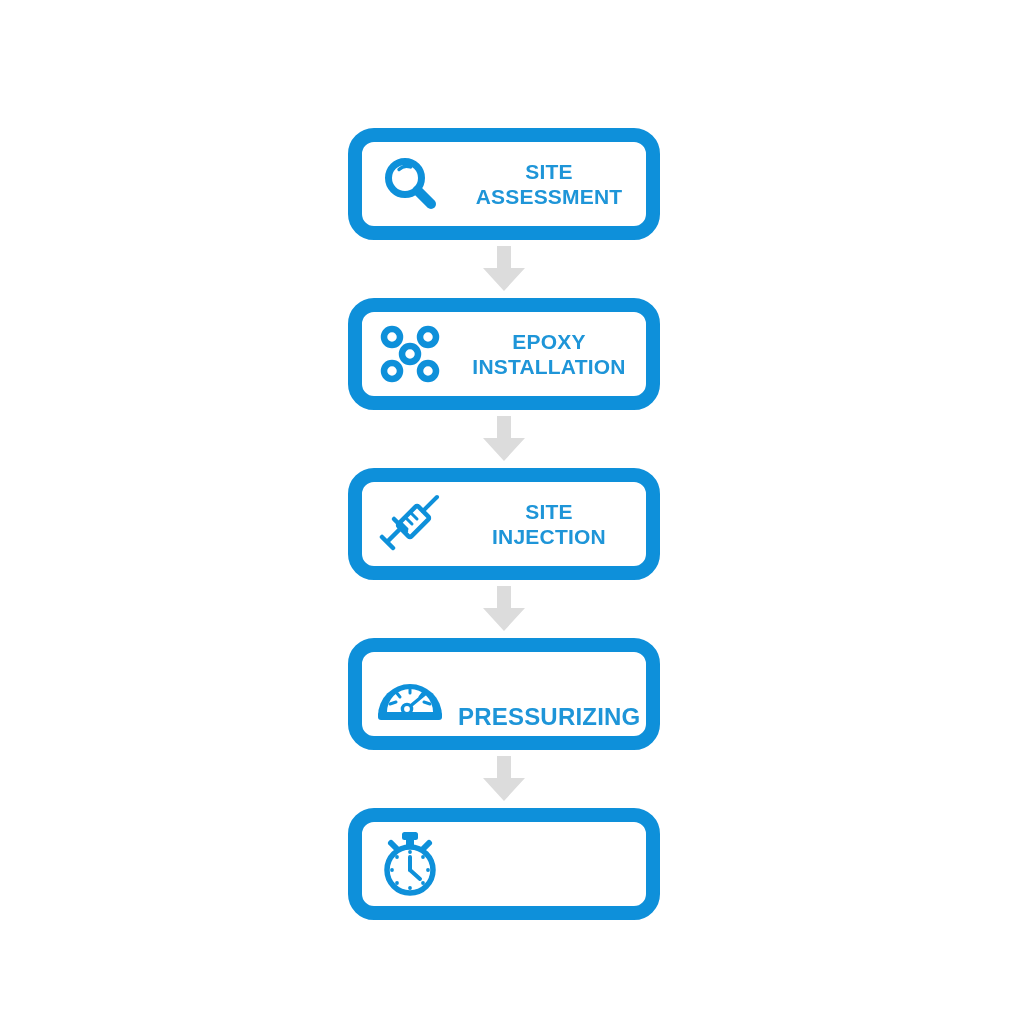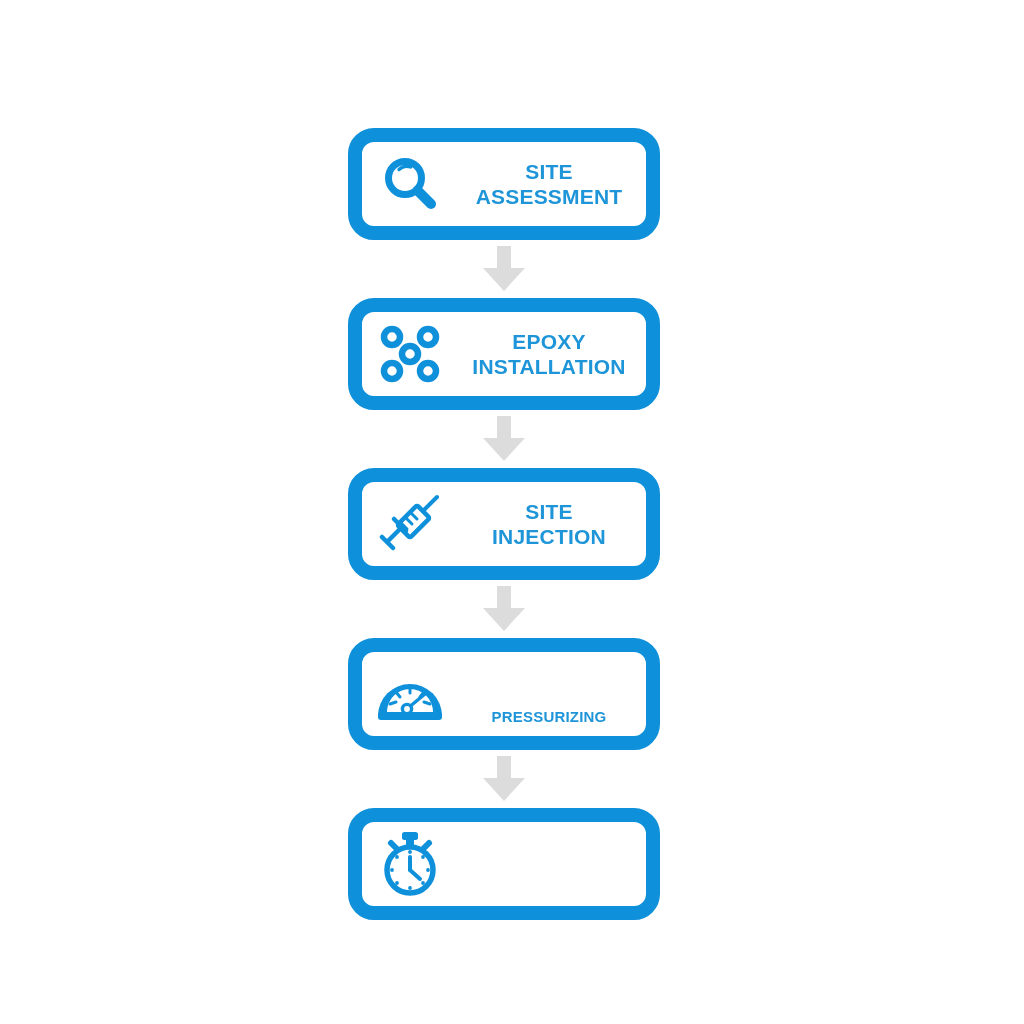--- a/index.html
+++ b/index.html
@@ -69,21 +69,21 @@
     text-align: center;
     color: #1e95d8;
     font-weight: bold;
     font-size: 21px;
     line-height: 25px;
     letter-spacing: 0.2px;
     padding-right: 6px;
     white-space: pre-line;
   }
   .label.single {
-    font-size: 15px;
+    font-size: 24px;
     margin-top: 44px;
   }
   
   .connector {
     width: 312px;
     height: 58px;
     display: flex;
     align-items: center;
     justify-content: center;
   }

